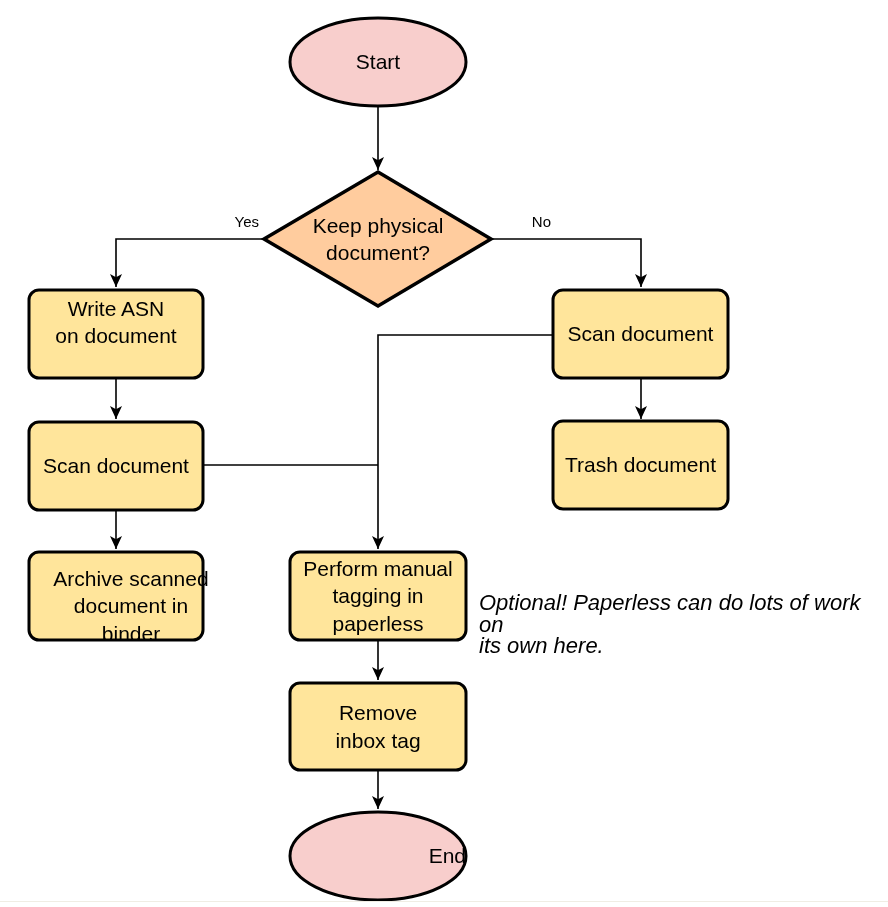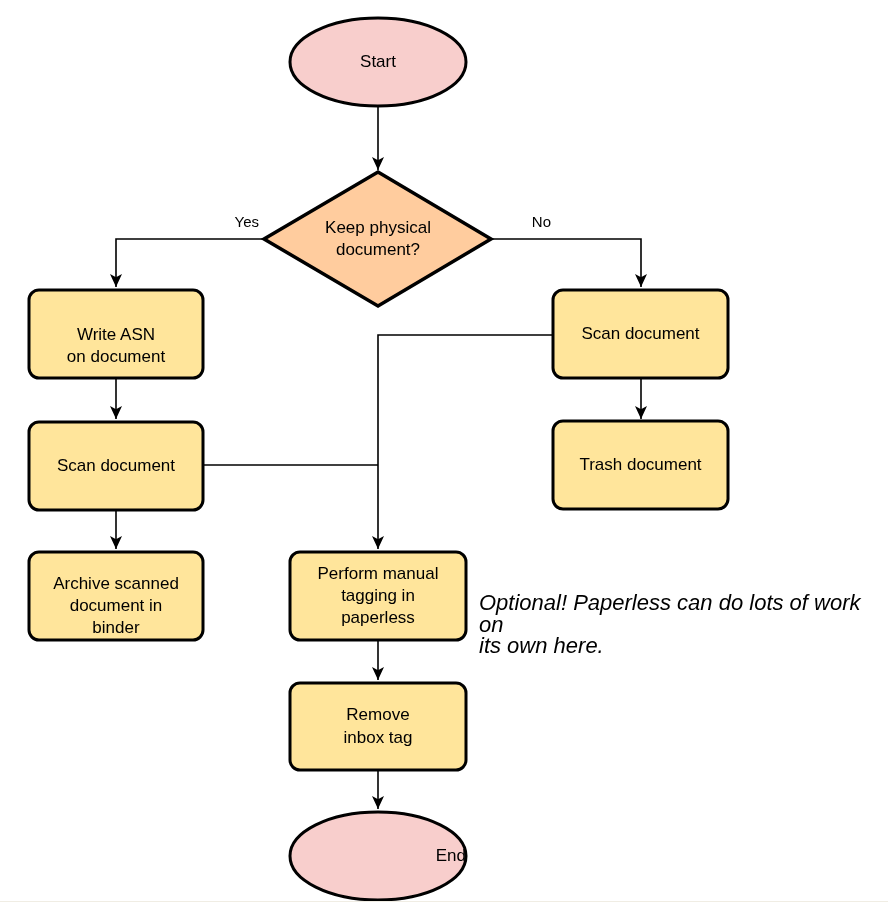--- a/index.html
+++ b/index.html
@@ -34,21 +34,21 @@
     stroke: #000000;
     stroke-width: 1.6;
     fill: none;
   }
   .lbl {
     position: absolute;
     display: flex;
     align-items: center;
     justify-content: center;
     text-align: center;
-    font-size: 17px;
+    font-size: 21px;
     line-height: 1.3;
     color: #000000;
     pointer-events: none;
   }
   .edge-lbl {
     position: absolute;
     font-size: 15px;
     line-height: 1.2;
     color: #000000;
     text-align: right;
@@ -109,29 +109,29 @@
   </svg>
 
   <div class="lbl" style="left:290px; top:18px; width:176px; height:88px;">
       <span>Start</span>
     </div>
 
   <div class="lbl" style="left:278px; top:173px; width:200px; height:132px;">
       <span>Keep physical<br>document?</span>
     </div>
 
-  <div class="lbl" style="left:29px; top:290px; width:174px; height:64px;margin-top:24px;">
+  <div class="lbl" style="left:29px; top:290px; width:174px; height:64px;">
       <span>Write ASN<br>on document</span>
     </div>
 
   <div class="lbl" style="left:29px; top:422px; width:174px; height:88px;">
       <span>Scan document</span>
     </div>
 
-  <div class="lbl" style="left:29px; top:552px; width:174px; height:108px;">
+  <div class="lbl" style="left:44px; top:552px; width:174px; height:108px;">
       <span>Archive scanned<br>document in<br>binder</span>
     </div>
 
   <div class="lbl" style="left:553px; top:290px; width:175px; height:88px;">
       <span>Scan document</span>
     </div>
 
   <div class="lbl" style="left:553px; top:421px; width:175px; height:88px;">
       <span>Trash document</span>
     </div>

